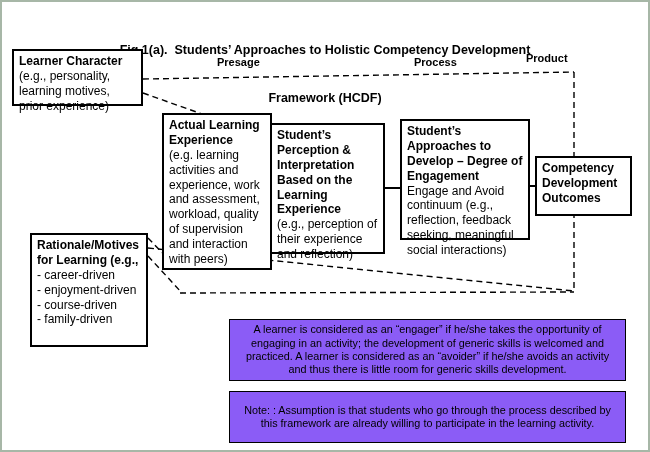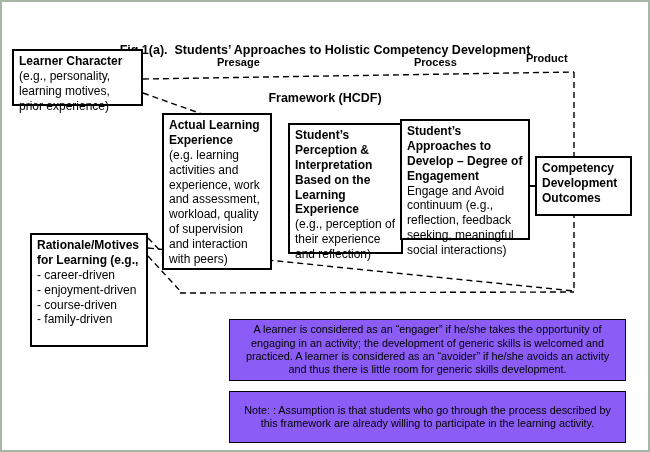--- a/index.html
+++ b/index.html
@@ -70,21 +70,21 @@
     <div>- enjoyment-driven</div>
     <div>- course-driven</div>
     <div>- family-driven</div>
   </div>
 
   <div class="box thick" style="left:160px; top:111px; width:110px; height:157px;">
     <div class="hd">Actual Learning Experience</div>
     <div>(e.g. learning activities and experience, work and assessment, workload, quality of supervision and interaction with peers)</div>
   </div>
 
-  <div class="box thick" style="left:268px; top:121px; width:115px; height:131px;margin-left:18px;">
+  <div class="box thick" style="left:268px; top:121px; width:115px; height:131px;">
     <div class="hd">Student’s Perception &amp; Interpretation Based on the Learning Experience</div>
     <div>(e.g., perception of their experience and reflection)</div>
   </div>
 
   <div class="box thick" style="left:398px; top:117px; width:130px; height:121px;">
     <div class="hd">Student’s Approaches to Develop – Degree of Engagement</div>
     <div>Engage and Avoid continuum (e.g., reflection, feedback seeking, meaningful social interactions)</div>
   </div>
 
   <div class="box" style="left:533px; top:154px; width:97px; height:60px;">

